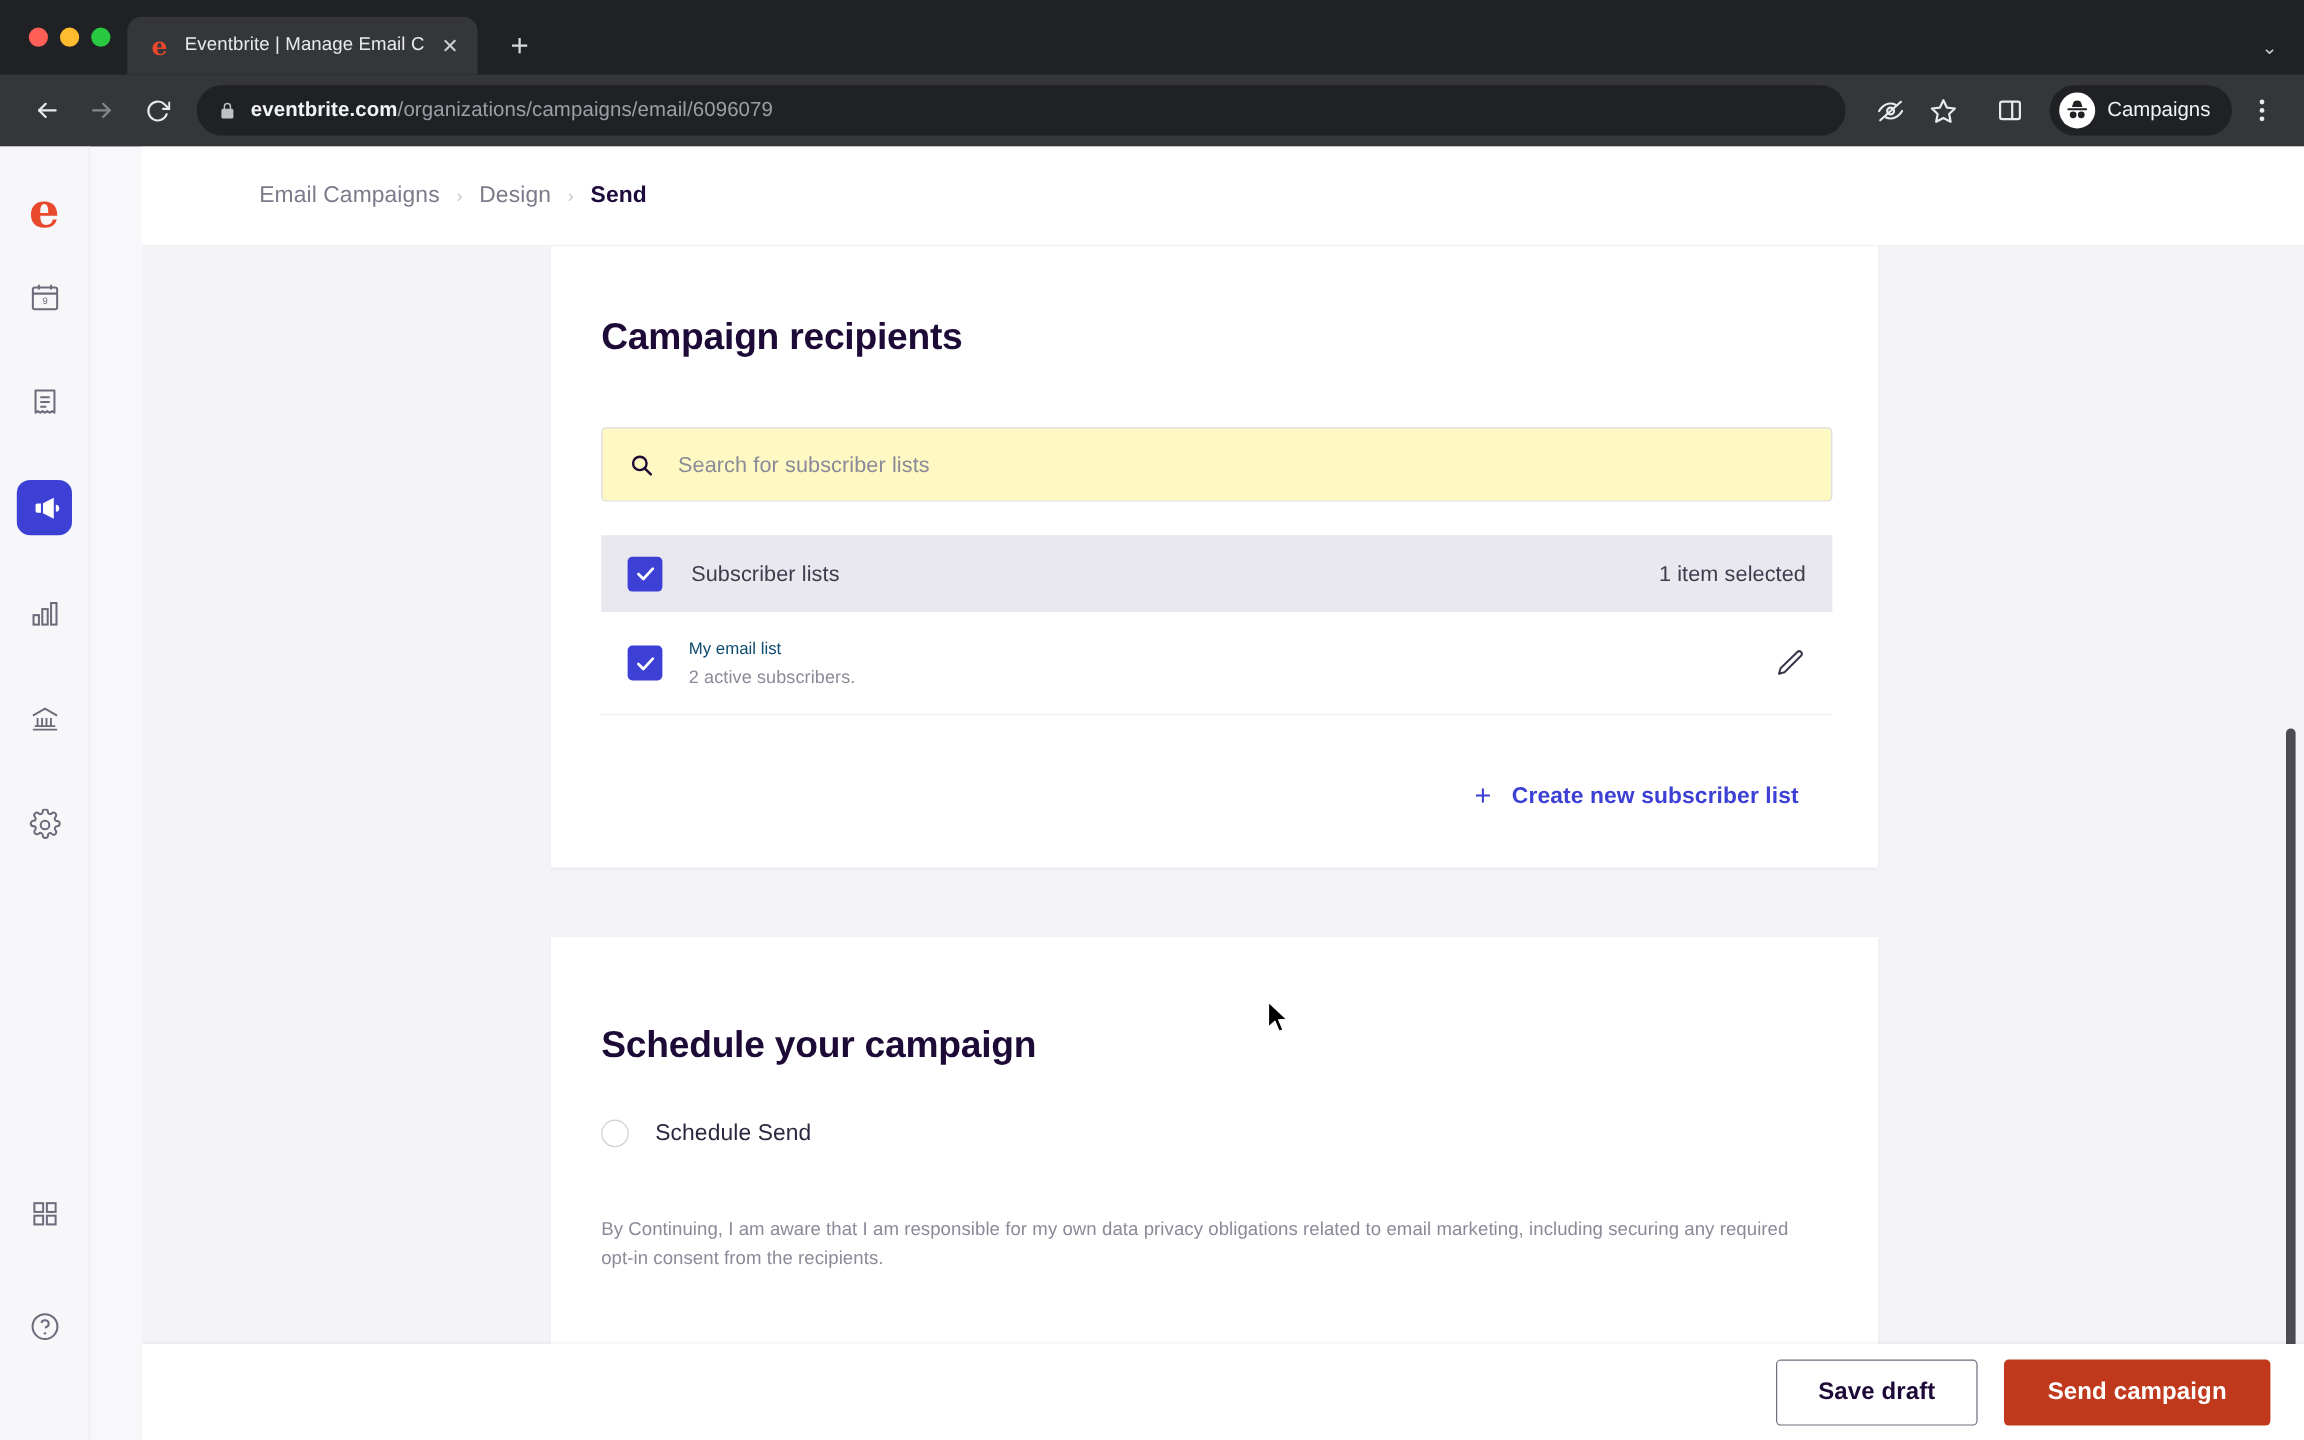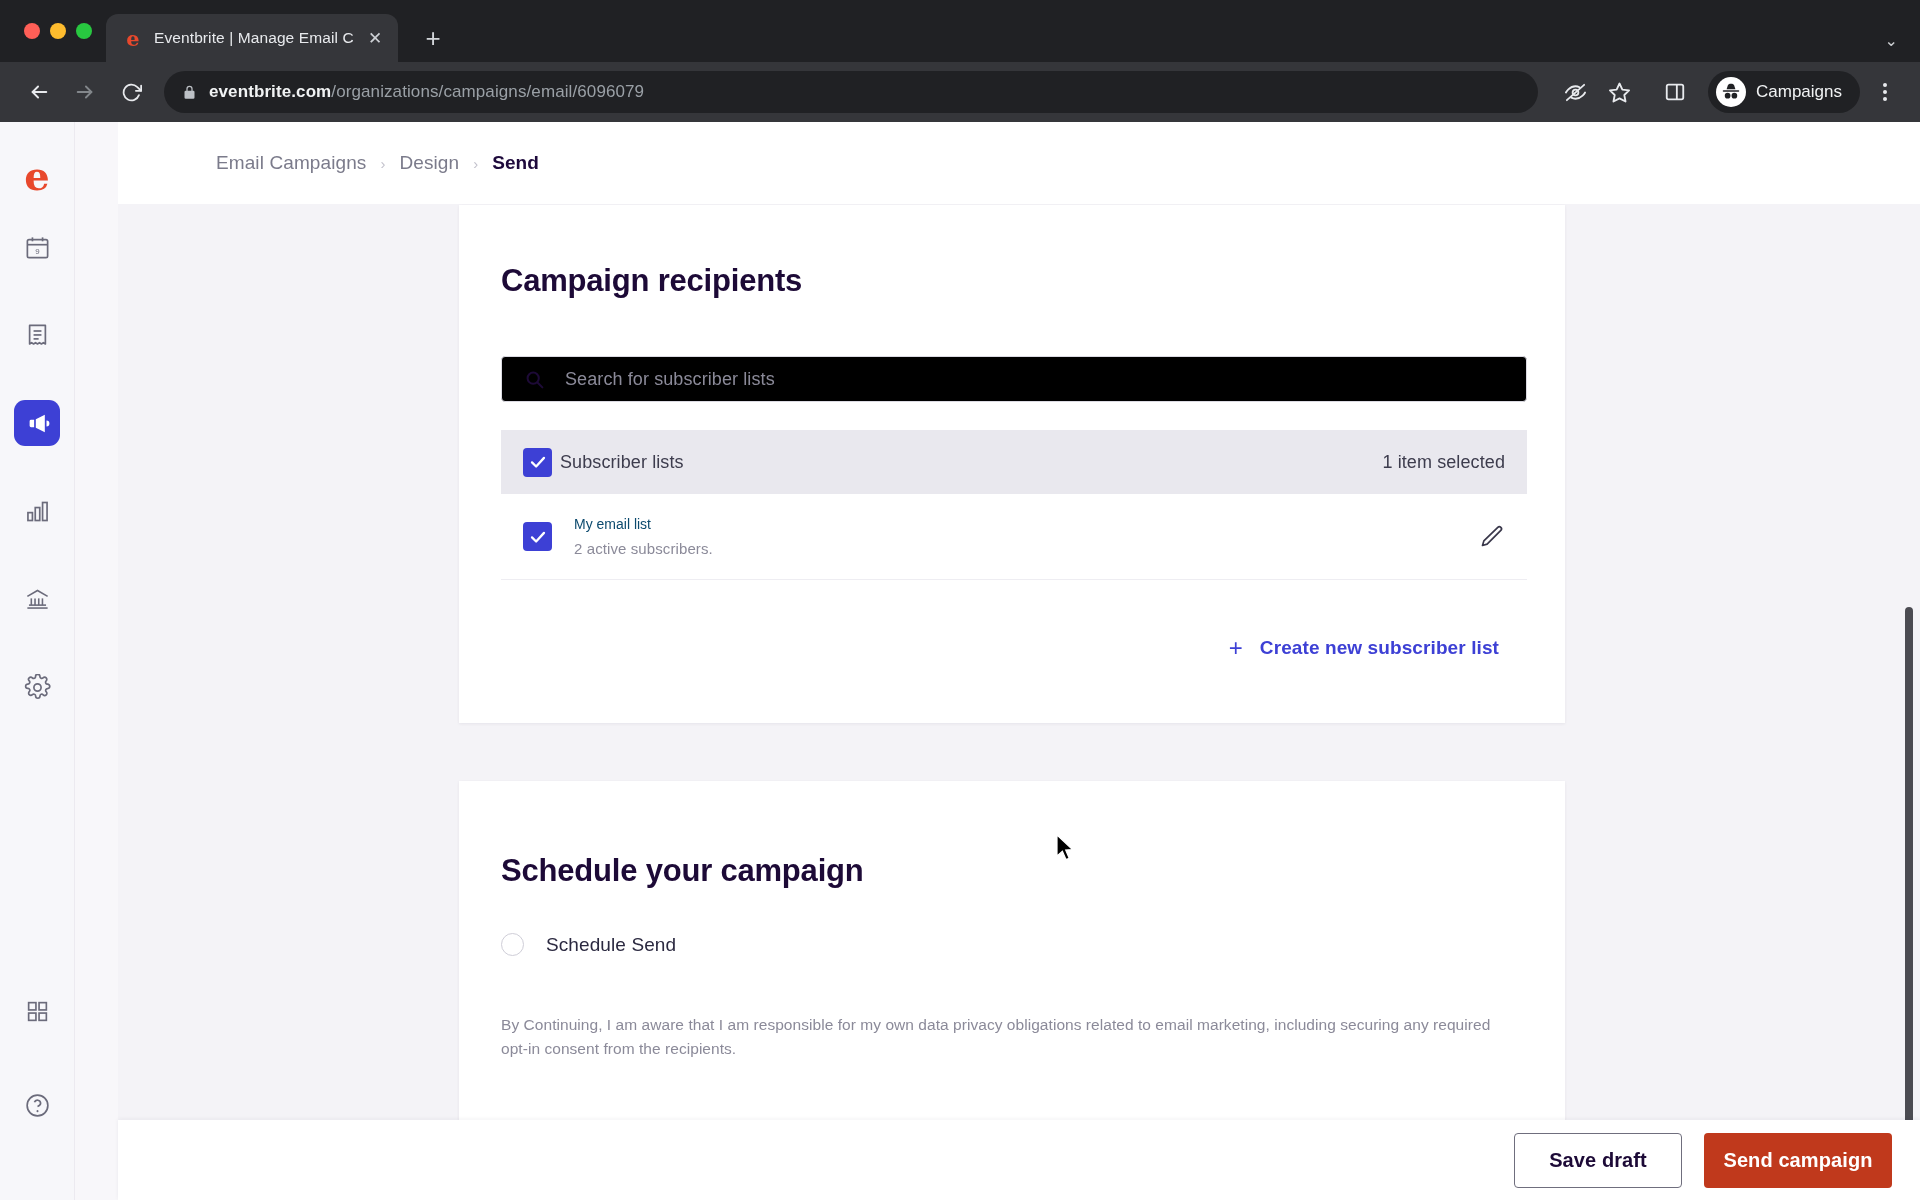--- a/index.html
+++ b/index.html
@@ -142,31 +142,31 @@
   }
   .card-recipients { top: 1px; height: 518px; padding: 58px 38px 0 42px; }
   .card-schedule   { top: 577px; height: 340px; padding: 72px 42px 0 42px; }
 
   .section-title {
     font-size: 31px; font-weight: 700; color: #1d0a37; letter-spacing: -.2px;
   }
 
   
   .search-box {
-    margin-top: 57px; height: 46px; border: 1px solid #dbdae2; border-radius: 4px;
-    display: flex; align-items: center; padding: 0 22px; gap: 20px; background: #000000;
+    margin-top: 57px; height: 62px; border: 1px solid #dbdae2; border-radius: 4px;
+    display: flex; align-items: center; padding: 0 22px; gap: 20px; background: #fef9c3;
   }
   .search-ph { font-size: 18px; color: #8b8a99; letter-spacing: .1px; }
 
   
   .list-head {
     margin-top: 28px; height: 64px; background: #e9e8ee;
     display: flex; align-items: center; padding: 0 22px;
   }
-  .list-head-label { font-size: 18px; color: #3d3c4d; margin-left: 8px; letter-spacing: .1px;}
+  .list-head-label { font-size: 18px; color: #3d3c4d; margin-left: 24px; letter-spacing: .1px;}
   .list-head-count { margin-left: auto; font-size: 18px; color: #3d3c4d; letter-spacing: .1px;}
 
   .list-row {
     height: 86px; display: flex; align-items: center; padding: 0 22px;
     border-bottom: 1px solid #eeedf2;
   }
   .row-text { margin-left: 22px; }
   .row-title { font-size: 14px; color: #0c4a6e; line-height: 1.25; }
   .row-sub { font-size: 15px; color: #8b8a99; margin-top: 6px; letter-spacing: .1px;}
   .row-action { margin-left: auto; color: #39374a; display: flex; align-items:center; }
@@ -215,21 +215,21 @@
     position: absolute; left: 118px; right: 0; bottom: 0; height: 80px;
     background: #ffffff; display: flex; align-items: center;
     justify-content: flex-end; gap: 22px; padding-right: 28px;
     box-shadow: 0 -1px 4px rgba(40,35,70,.06);
   }
   .btn {
     height: 55px; border-radius: 4px; font-size: 20px; font-weight: 700;
     display: flex; align-items: center; justify-content: center; letter-spacing: .1px;
   }
   .btn-secondary { width: 168px; border: 1.5px solid #6f6e7d; color: #1d0a37; background: #fff; }
-  .btn-primary { width: 188px; background: #c0391c; color: #ffffff; }
+  .btn-primary { width: 222px; background: #c0391c; color: #ffffff; }
 
   
   .cursor { position: absolute; left: 1056px; top: 712px; width: 22px; height: 30px; }
 </style>
 </head>
 <body>
 
 <div class="browser">
 
   <div class="tabstrip">

